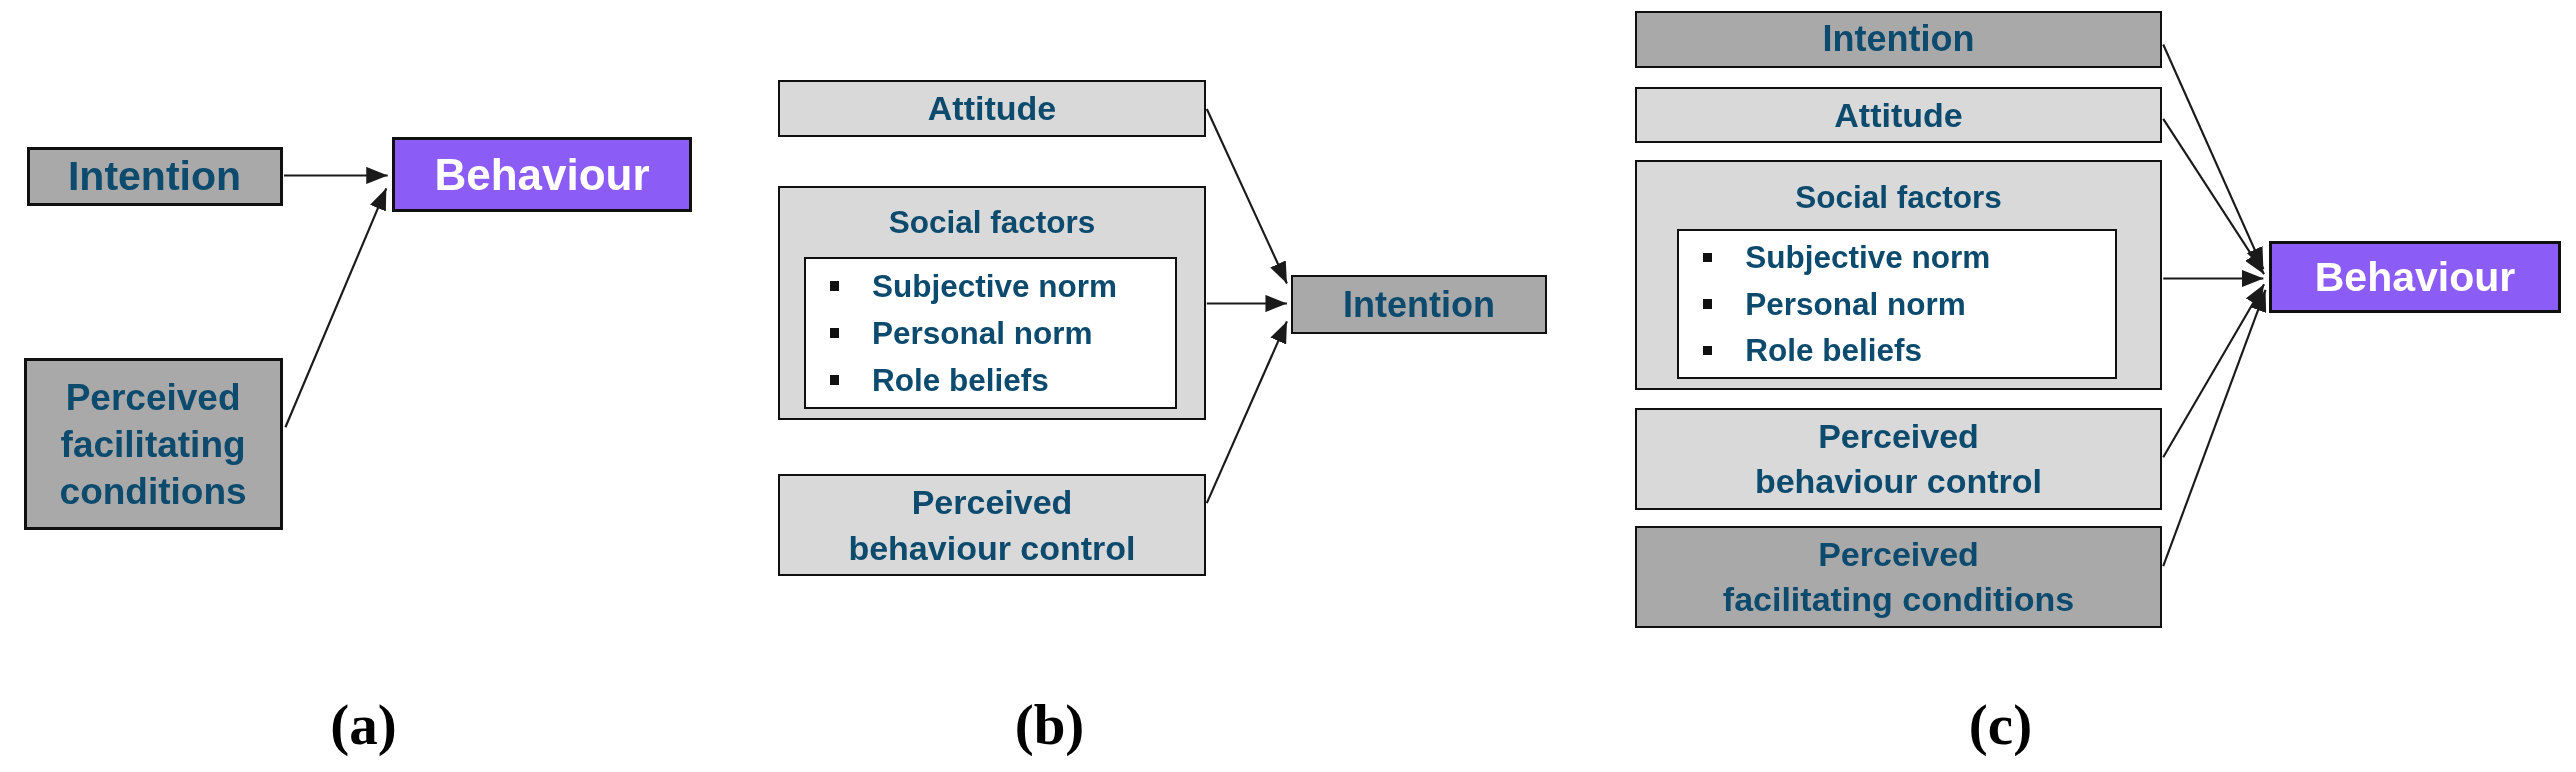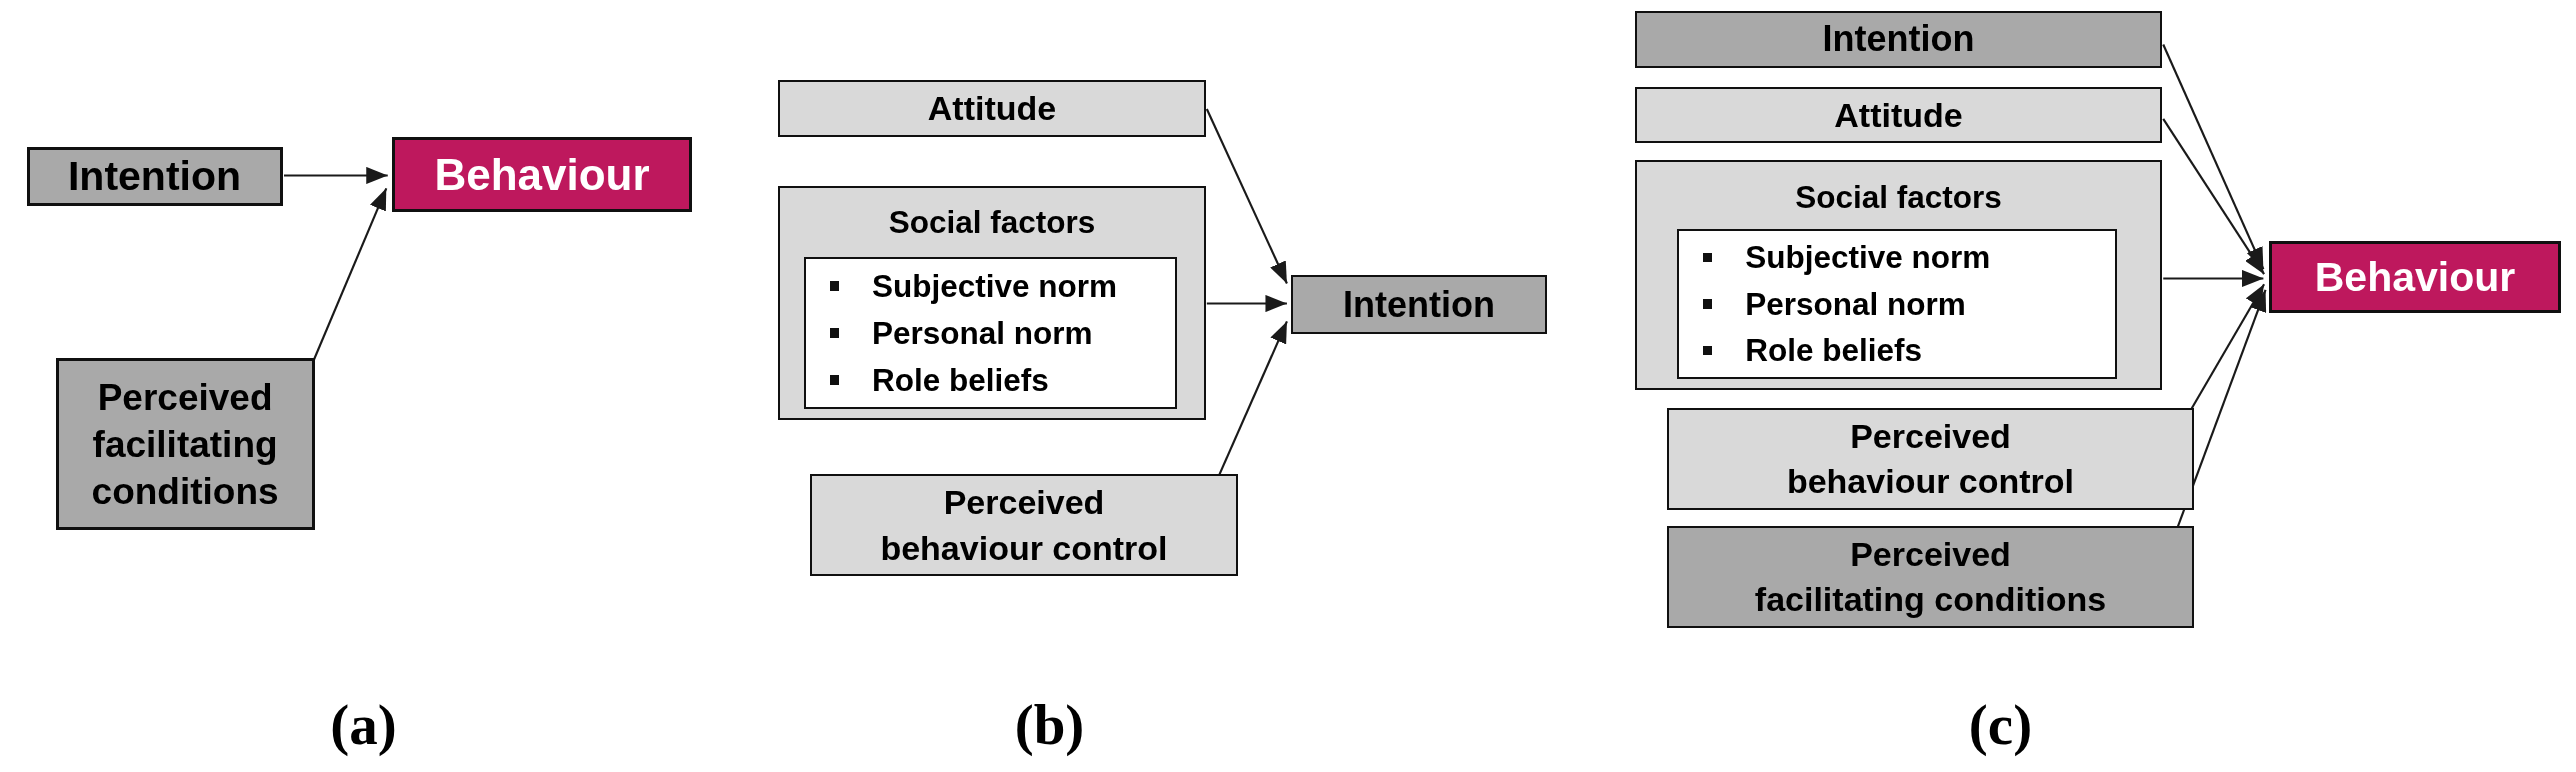--- a/index.html
+++ b/index.html
@@ -1,25 +1,25 @@
 <!DOCTYPE html>
 <html style="font-size:11.4px"><head>
 <meta charset="utf-8">
 <style>
   html,body{margin:0;padding:0;background:#ffffff;}
   #canvas{position:relative;width:2576px;height:773px;background:#ffffff;overflow:hidden;
           font-family:"Liberation Sans", sans-serif;}
   #wires{position:absolute;left:0;top:0;width:2576px;height:773px;z-index:1;}
   .box{position:absolute;box-sizing:border-box;border:2.9px solid #101010;z-index:2;
-       display:flex;align-items:center;justify-content:center;text-align:center;color:#000000;}
+       display:flex;align-items:center;justify-content:center;text-align:center;color:#0c4a6e;}
   .thick{border-width:3.6px;}
   .med{background:#a9a9a9;}
   .light{background:#d9d9d9;font-weight:bold;}
-  .dark{background:#be185d;color:#ffffff;}
-  .multiline{white-space:pre-line;margin-left:32px;}
+  .dark{background:#8b5cf6;color:#ffffff;}
+  .multiline{white-space:pre-line;}
   
   .a-intention{left:26.5px;top:147px;width:256px;height:59px;font-size:41px;font-weight:bold;}
   .a-behaviour{left:392px;top:137px;width:300px;height:75px;font-size:44px;font-weight:bold;}
   .a-pfc{left:23.6px;top:358px;width:259px;height:172px;font-size:37px;font-weight:bold;line-height:47px;}
   
   .b-attitude{left:778px;top:80px;width:428px;height:57px;font-size:34px;}
   .b-sf{left:778px;top:186px;width:428px;height:234px;display:block;}
   .b-sf-label{margin-top:15.7px;text-align:center;font-size:31.5px;}
   .b-inner{position:absolute;left:23.6px;top:69px;width:373px;height:152px;background:#ffffff;
            border:2.9px solid #101010;box-sizing:border-box;display:flex;flex-direction:column;

